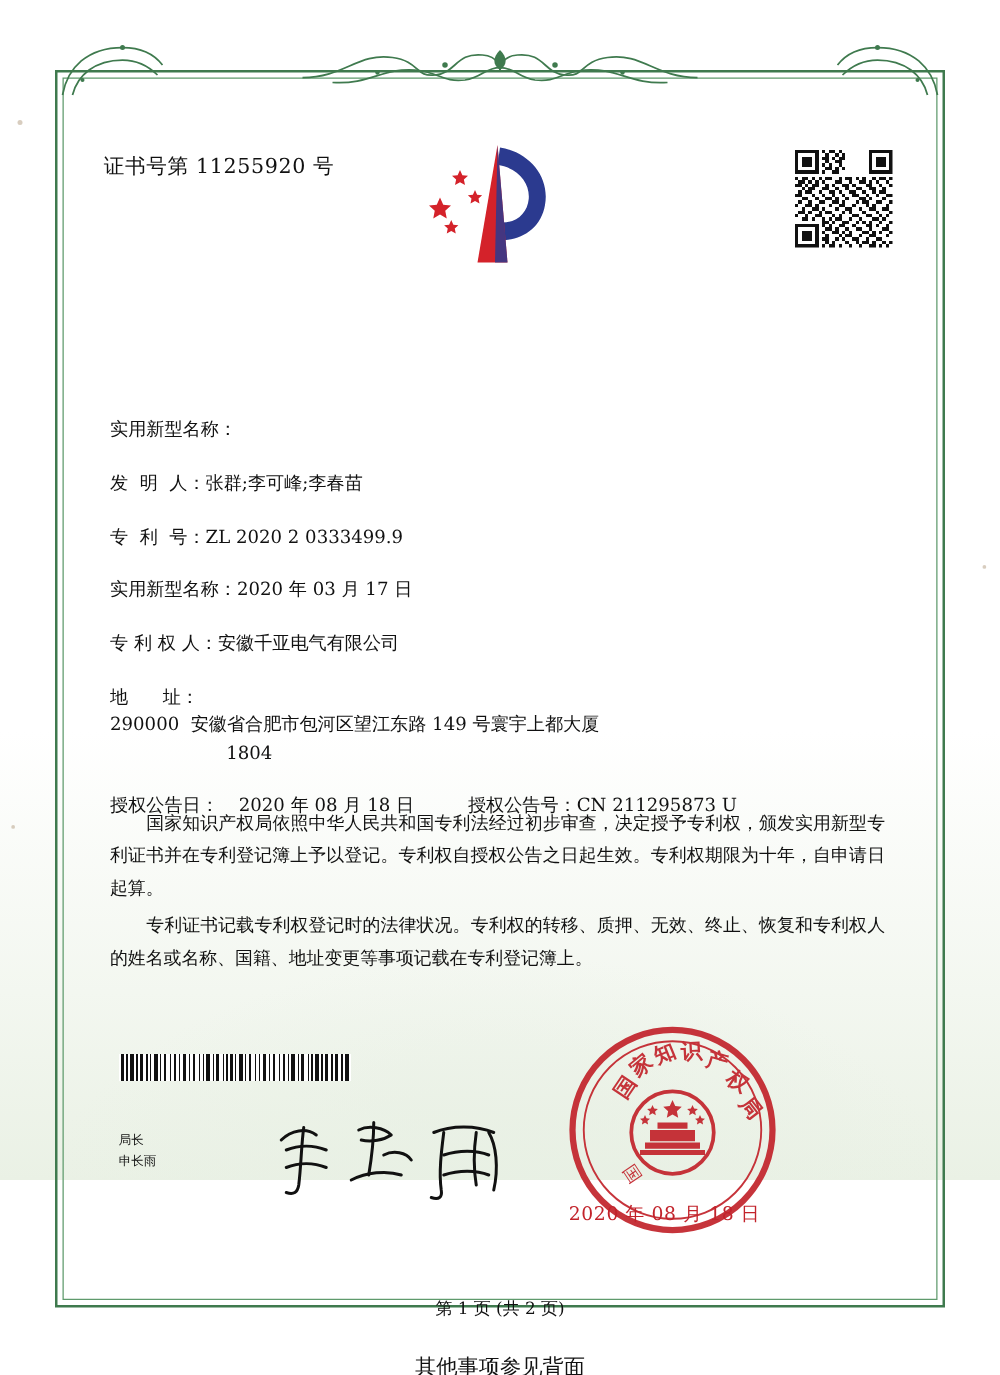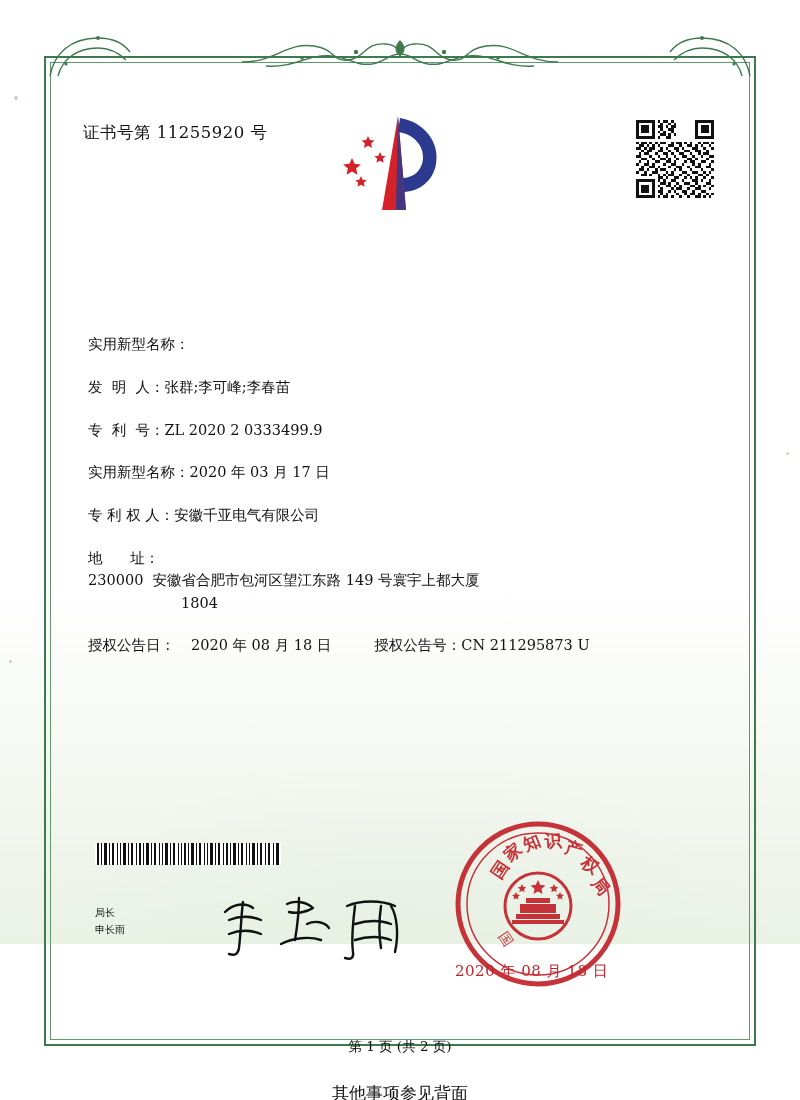--- a/index.html
+++ b/index.html
@@ -525,33 +525,37 @@
     <div class="frow">
       <span class="flabel">实用新型名称：</span>
       <span class="fvalue">2020 年 03 月 17 日</span>
     </div>
     <div class="frow">
       <span class="flabel">专 利 权 人：</span>
       <span class="fvalue">安徽千亚电气有限公司</span>
     </div>
     <div class="frow tight">
       <span class="flabel">地      址：</span>
-      <span class="fvalue">230000  安徽省合肥市包河区望江东路 149 号寰宇上都大厦</span>
+      <span class="fvalue">290000  安徽省合肥市包河区望江东路 149 号寰宇上都大厦</span>
     </div>
     <div class="addr-cont">1804</div>
     <div class="frow two">
       <span class="flabel">授权公告日：</span>
       <span>2020 年 08 月 18 日</span>
       <span class="col2">
         <span class="flabel">授权公告号：</span>
         <span>CN 211295873 U</span>
       </span>
     </div>
   </div>
 
+  <div class="paras">
+    <p>国家知识产权局依照中华人民共和国专利法经过初步审查，决定授予专利权，颁发实用新型专利证书并在专利登记簿上予以登记。专利权自授权公告之日起生效。专利权期限为十年，自申请日起算。</p>
+    <p>专利证书记载专利权登记时的法律状况。专利权的转移、质押、无效、终止、恢复和专利权人的姓名或名称、国籍、地址变更等事项记载在专利登记簿上。</p>
+  </div>
 
   <div class="barcode">
     <svg viewBox="0 0 186 22" shape-rendering="crispEdges">
       <rect width="186" height="22" fill="#fff"></rect>
       <g fill="#111">
         <rect x="2" y="0" width="2" height="22"></rect>
           <rect x="6" y="0" width="1" height="22"></rect>
         <rect x="9" y="0" width="3" height="22"></rect>
           <rect x="14" y="0" width="1" height="22"></rect>
         <rect x="17" y="0" width="2" height="22"></rect>

